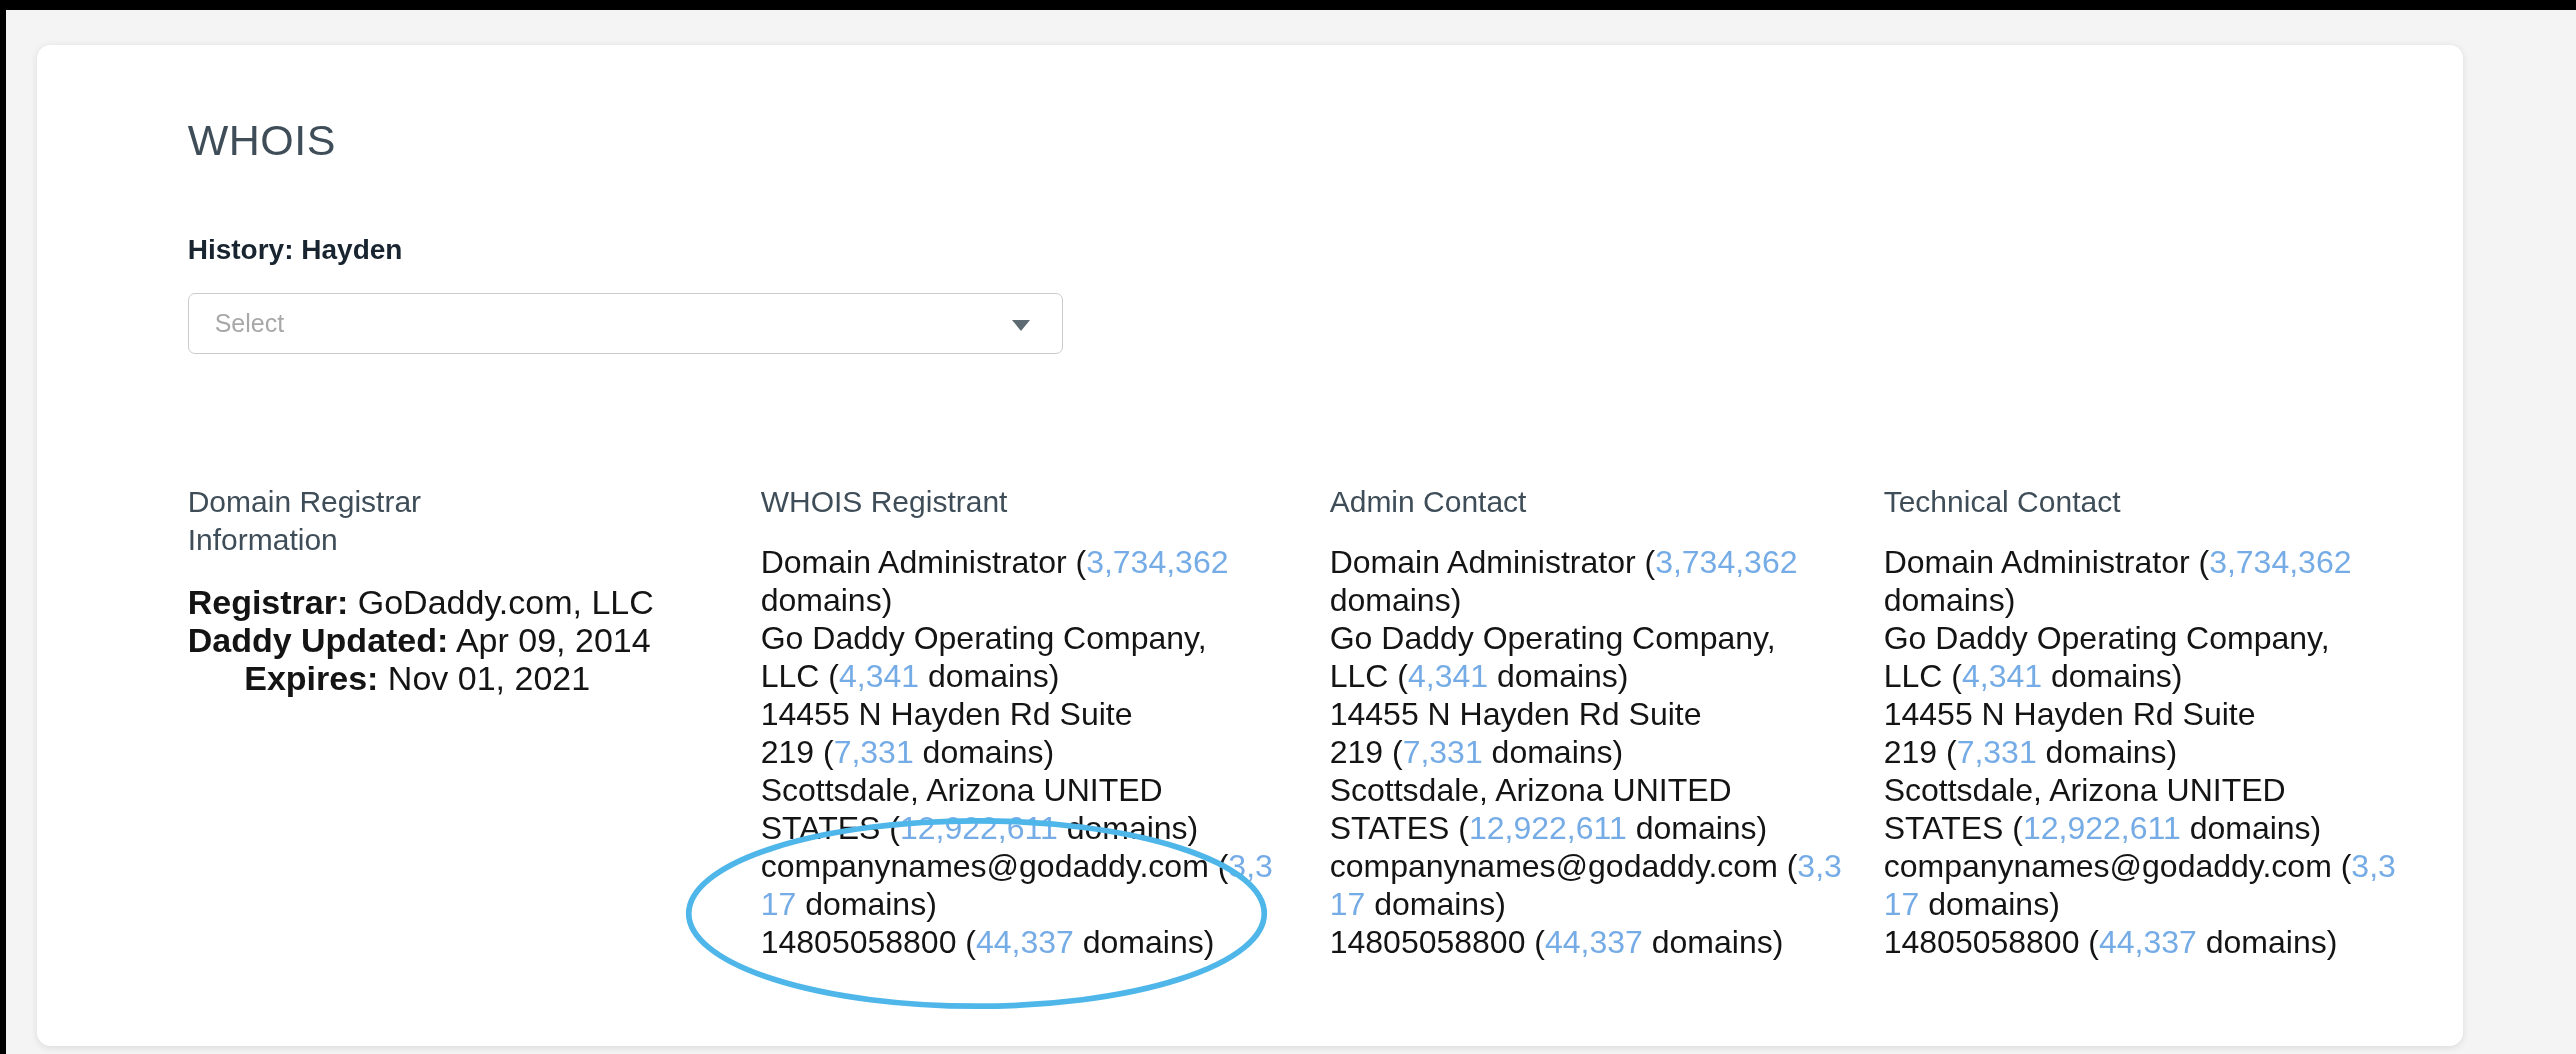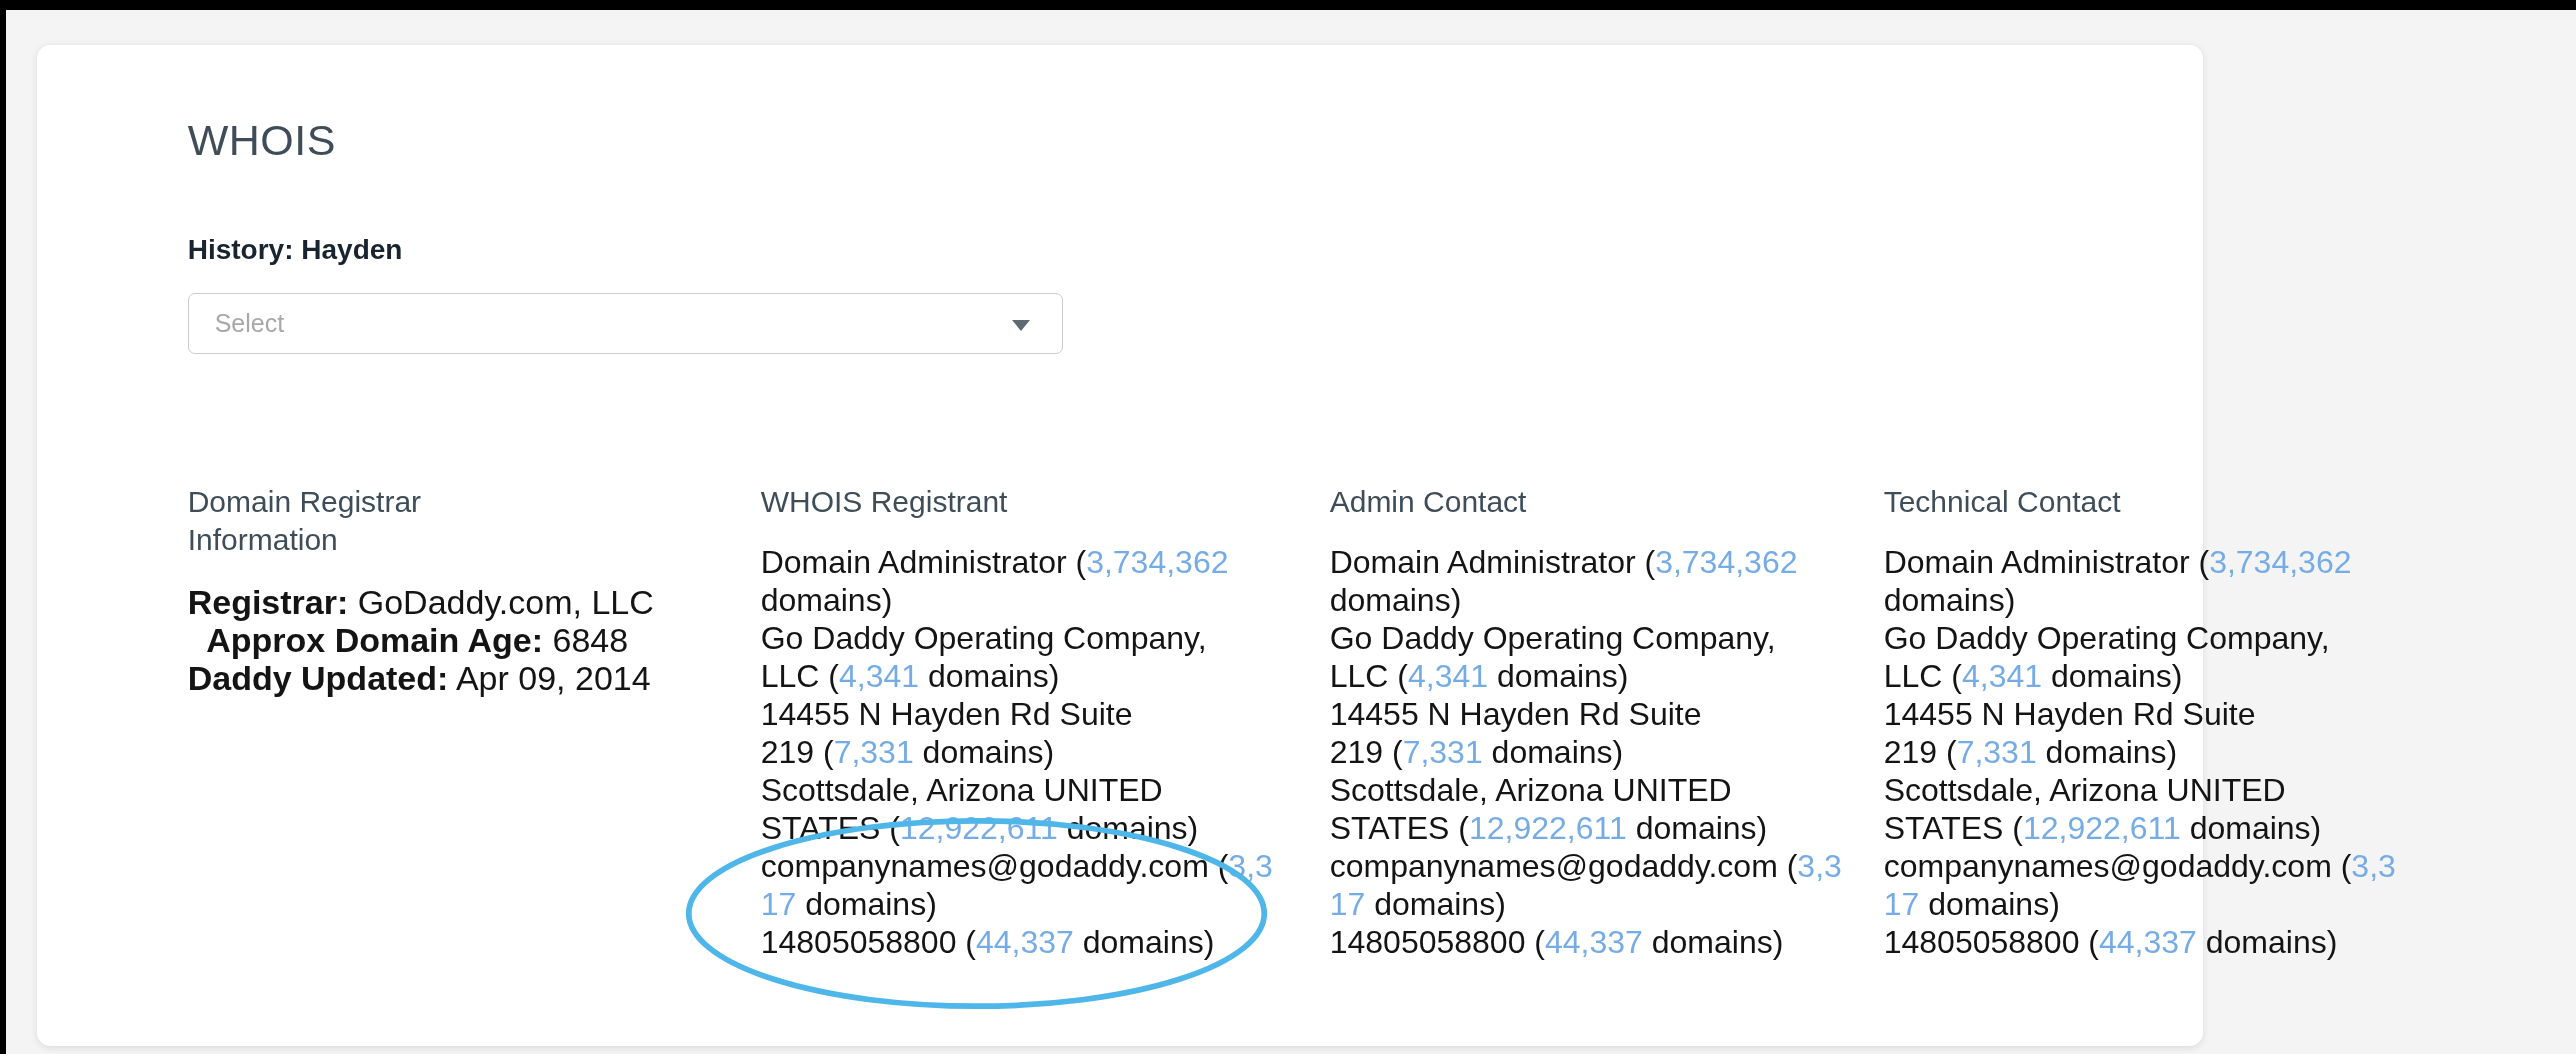--- a/index.html
+++ b/index.html
@@ -5,21 +5,21 @@
   html,body{margin:0;padding:0;}
   body{
     width:2576px;height:1055px;position:relative;overflow:hidden;
     background:#000;font-family:"Liberation Sans",sans-serif;
   }
   .page-bg{
     position:absolute;left:5.7px;top:9.6px;right:0;bottom:0;
     background:#f4f4f5;
   }
   .card{
-    position:absolute;left:31px;top:35px;width:2166px;height:1001px;
+    position:absolute;left:31px;top:35px;width:2426px;height:1001px;
     background:#fff;border-radius:13.4px;
     box-shadow:0 1.9px 7.6px rgba(0,0,0,0.10);
   }
   .page-title{
     position:absolute;left:151px;top:71px;
     font-size:43px;font-weight:400;color:#3e4d58;letter-spacing:0.5px;
   }
   .history-label{
     position:absolute;left:151px;top:189px;
     font-size:28px;font-weight:600;color:#18242f;
@@ -67,22 +67,22 @@
 
     <div class="select-box">
       <div class="select-placeholder">Select</div>
       <div class="select-arrow"></div>
     </div>
 
     <div class="registrar-col">
       <div class="col-heading registrar-heading">Domain Registrar Information</div>
       <div class="registrar-fields">
           <div class="fline"><span class="flabel">Registrar:</span><span> GoDaddy.com, LLC</span></div>
-          <div class="fline"><span class="flabel">Approx Domain Age:</span><span> 6848</span></div>
           <div class="fline"><span class="flabel">Daddy Updated:</span><span> Apr 09, 2014</span></div>
+          <div class="fline"><span class="flabel">Expires:</span><span> Nov 01, 2021</span></div>
         </div>
     </div>
 
     <div class="contact-col" style="left:724px;">
       <div class="col-heading">WHOIS Registrant</div>
       <div class="body">
           <div class="line"><span>Domain Administrator (</span><span class="lnk">3,734,362</span></div>
           <div class="line"><span>domains)</span></div>
           <div class="line"><span>Go Daddy Operating Company,</span></div>
           <div class="line"><span>LLC (</span><span class="lnk">4,341</span><span> domains)</span></div>

